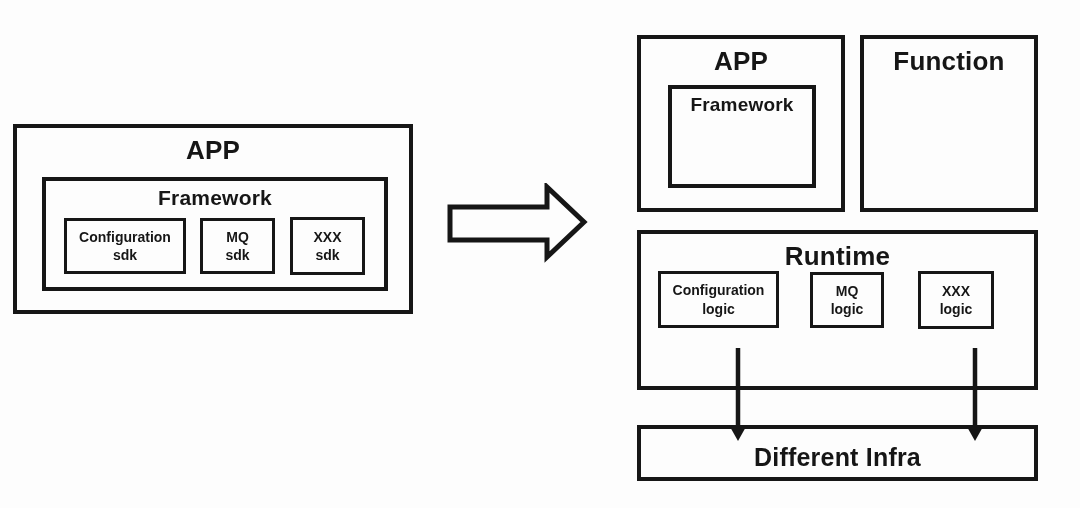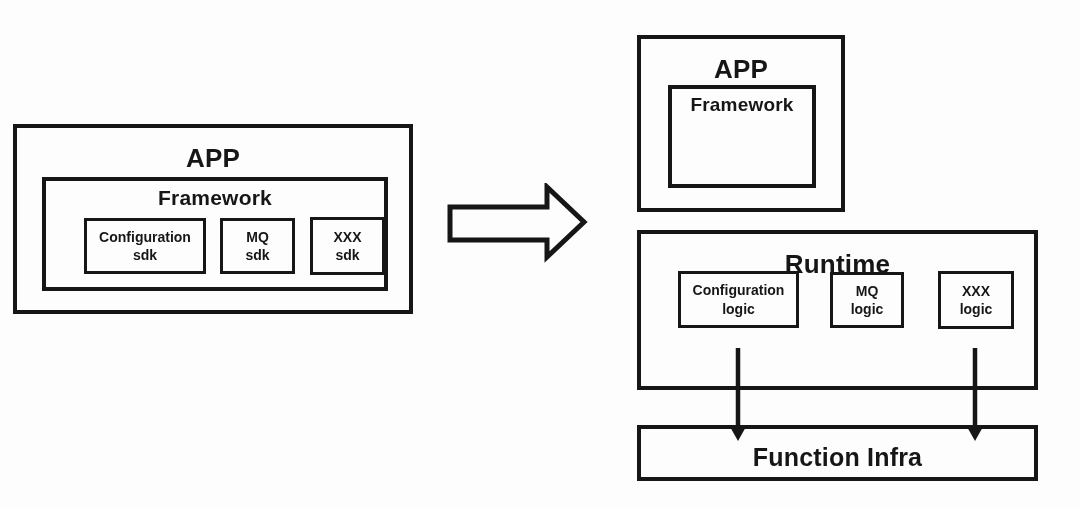--- a/index.html
+++ b/index.html
@@ -22,34 +22,33 @@
     position: absolute;
     border: 4px solid var(--stroke);
     background: var(--bg);
   }
   .box-title {
     text-align: center;
     font-weight: 700;
     letter-spacing: 0.2px;
     white-space: nowrap;
   }
-  .title-lg  { font-size: 26px; padding-top: 15px; }
+  .title-lg  { font-size: 26px; padding-top: 7px; }
   .title-md  { font-size: 21px; padding-top: 5px; }
   .title-sm  { font-size: 19px; padding-top: 5px; }
   .small-box {
     display: flex;
     flex-direction: column;
     align-items: center;
     justify-content: center;
     font-size: 14px;
     font-weight: 700;
     line-height: 1.3;
     text-align: center;
     border-width: 3px;
-    margin-left: 20px;
   }
   .underlined { }
 
   
   #left-app        { left: 13px;  top: 124px; width: 400px; height: 190px; }
   #left-framework  { left: 42px;  top: 177px; width: 346px; height: 114px; }
   #sdk-config      { left: 64px;  top: 218px; width: 122px; height: 56px; }
   #sdk-mq          { left: 200px; top: 218px; width: 75px;  height: 56px; }
   #sdk-xxx         { left: 290px; top: 217px; width: 75px;  height: 58px; }
 
@@ -99,20 +98,23 @@
   <svg id="transform-arrow" width="142" height="82" viewBox="0 0 142 82">
     <polygon points="3,24 100,24 100,4 137,39 100,74 100,57 3,57" fill="var(--bg)" stroke="var(--stroke)" stroke-width="5" stroke-linejoin="miter"></polygon>
   </svg>
 
   <div class="box" id="right-app">
     <div class="box-title title-lg">APP</div>
   </div>
   <div class="box" id="right-framework">
     <div class="box-title title-sm">Framework</div>
   </div>
+  <div class="box" id="function-box">
+    <div class="box-title title-lg">Function</div>
+  </div>
 
   <div class="box" id="runtime-box">
     <div class="box-title title-lg">Runtime</div>
   </div>
   <div class="box small-box" id="logic-config">
     <span>Configuration</span>
     <span>logic</span>
   </div>
   <div class="box small-box" id="logic-mq">
     <span>MQ</span>
@@ -126,16 +128,16 @@
   <svg class="down-arrow" id="down-arrow-1" width="24" height="95" viewBox="0 0 24 95">
     <line x1="12" y1="0" x2="12" y2="80" stroke="var(--stroke)" stroke-width="4.5"></line>
     <polygon points="3,77 21,77 12,93" fill="var(--stroke)"></polygon>
   </svg>
   <svg class="down-arrow" id="down-arrow-2" width="24" height="95" viewBox="0 0 24 95">
     <line x1="12" y1="0" x2="12" y2="80" stroke="var(--stroke)" stroke-width="4.5"></line>
     <polygon points="3,77 21,77 12,93" fill="var(--stroke)"></polygon>
   </svg>
 
   <div class="box" id="infra-box">
-    <div class="box-title">Function Infra</div>
+    <div class="box-title">Different Infra</div>
   </div>
 
 </div>
 
 </body></html>

